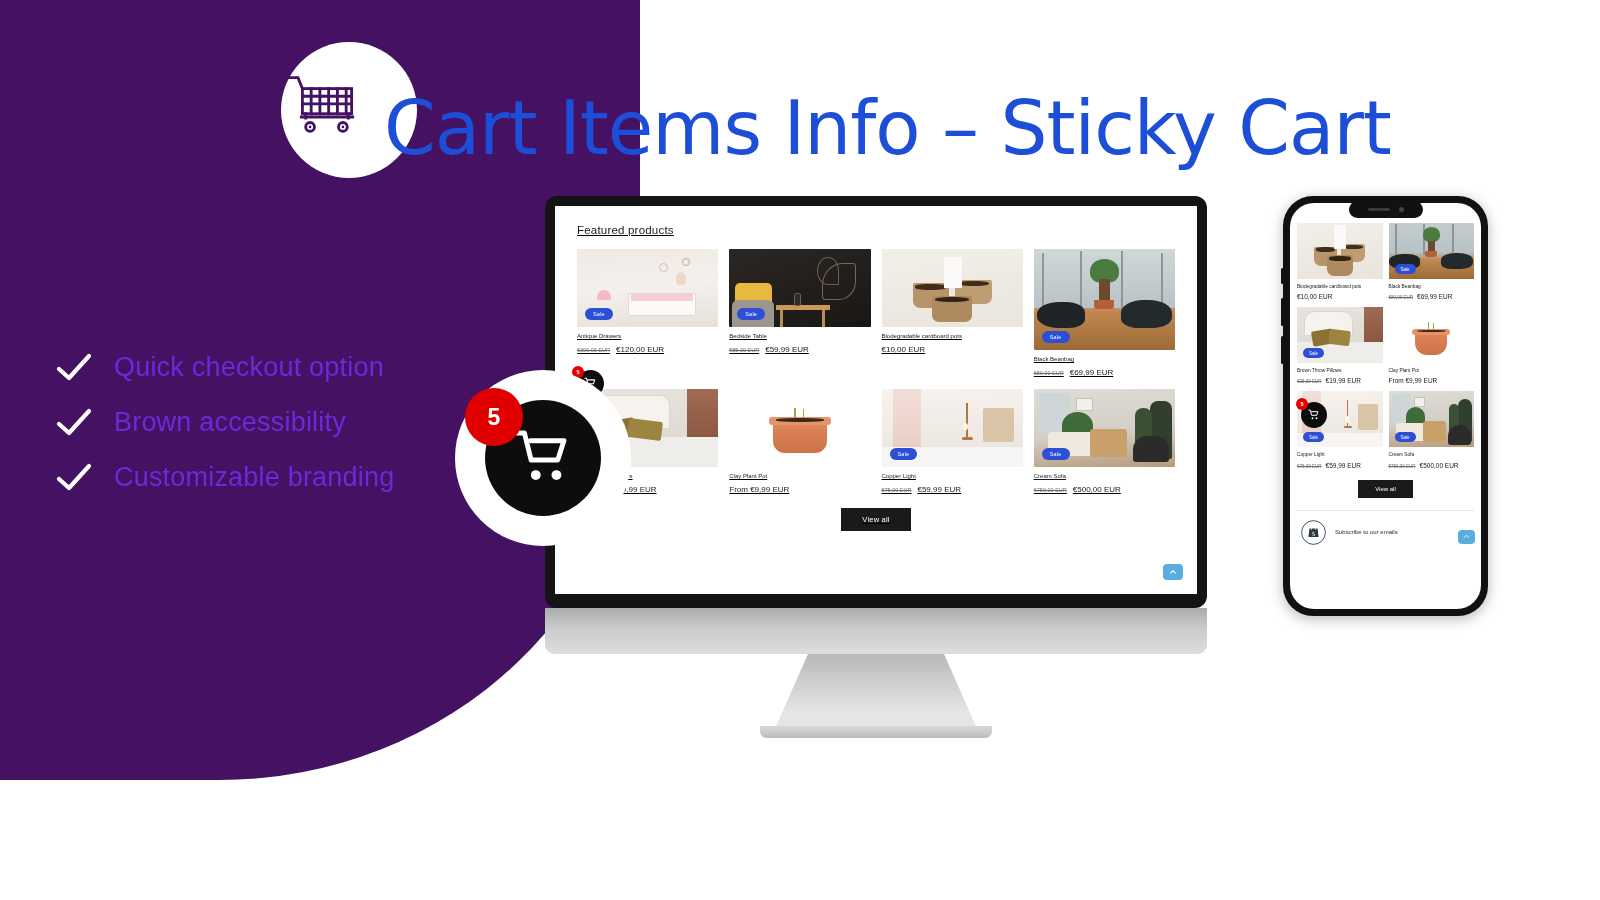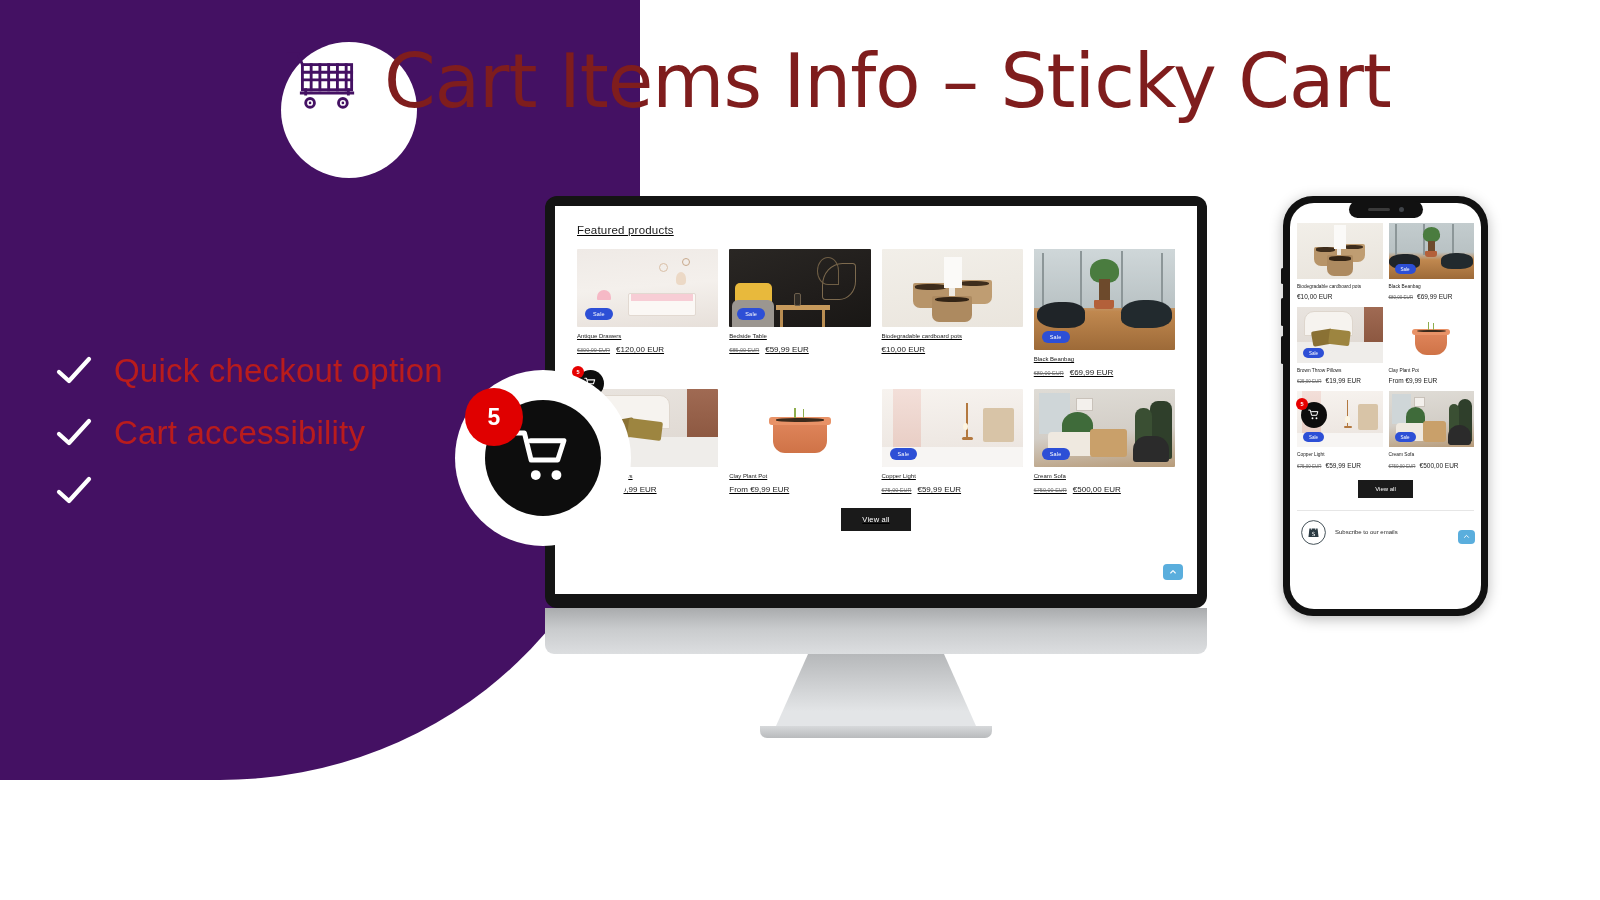--- a/index.html
+++ b/index.html
@@ -28,34 +28,35 @@
 
   
   #header{
     position:absolute; left:286px; top:44px;
     display:flex; align-items:center; gap:28px;
     z-index:5;
   }
   #title-cart-icon{ width:70px; height:70px; display:block; }
   #page-title{
     font-family:"DejaVu Sans", sans-serif;
-    font-size:74px; font-weight:400; color:#7f1d1d;
+    font-size:74px; font-weight:400; color:#1d4ed8;
     letter-spacing:-1px; white-space:nowrap;
     line-height:1;
+    margin-top:47px;
   }
 
   
   #feature-list{
     position:absolute; left:56px; top:352px;
     z-index:6; display:flex; flex-direction:column; gap:24px;
   }
   .feature-item{ display:flex; align-items:center; gap:22px; }
   .check-icon{ width:36px; height:30px; flex:none; }
   .feature-label{
-    font-size:33px; color:#b91c1c; font-weight:400;
+    font-size:27px; color:#6d28d9; font-weight:400;
     white-space:nowrap; letter-spacing:.2px;
   }
 
   
   #monitor{ position:absolute; left:545px; top:196px; z-index:4;text-decoration:underline; }
   #monitor-bezel{
     width:662px; height:412px; background:#141414;
     border-radius:12px; padding:10px 10px 14px 10px;
   }
   #monitor-screen{
@@ -246,26 +247,27 @@
   <div class="feature-item">
     <svg class="check-icon" viewBox="0 0 36 30">
       <path d="M3 16 L13 25 L33 3" fill="none" stroke="#ffffff" stroke-width="4.2" stroke-linecap="round" stroke-linejoin="round"></path>
     </svg>
     <span class="feature-label">Quick checkout option</span>
   </div>
   <div class="feature-item">
     <svg class="check-icon" viewBox="0 0 36 30">
       <path d="M3 16 L13 25 L33 3" fill="none" stroke="#ffffff" stroke-width="4.2" stroke-linecap="round" stroke-linejoin="round"></path>
     </svg>
-    <span class="feature-label">Cart accessibility</span>
+    <span class="feature-label">Brown accessibility</span>
   </div>
   <div class="feature-item">
     <svg class="check-icon" viewBox="0 0 36 30">
       <path d="M3 16 L13 25 L33 3" fill="none" stroke="#ffffff" stroke-width="4.2" stroke-linecap="round" stroke-linejoin="round"></path>
     </svg>
+    <span class="feature-label">Customizable branding</span>
   </div>
 </div>
 
 <div id="monitor">
   <div id="monitor-bezel">
     <div id="monitor-screen">
 
       <div id="storefront">
         <div id="featured-heading">Featured products</div>
 

